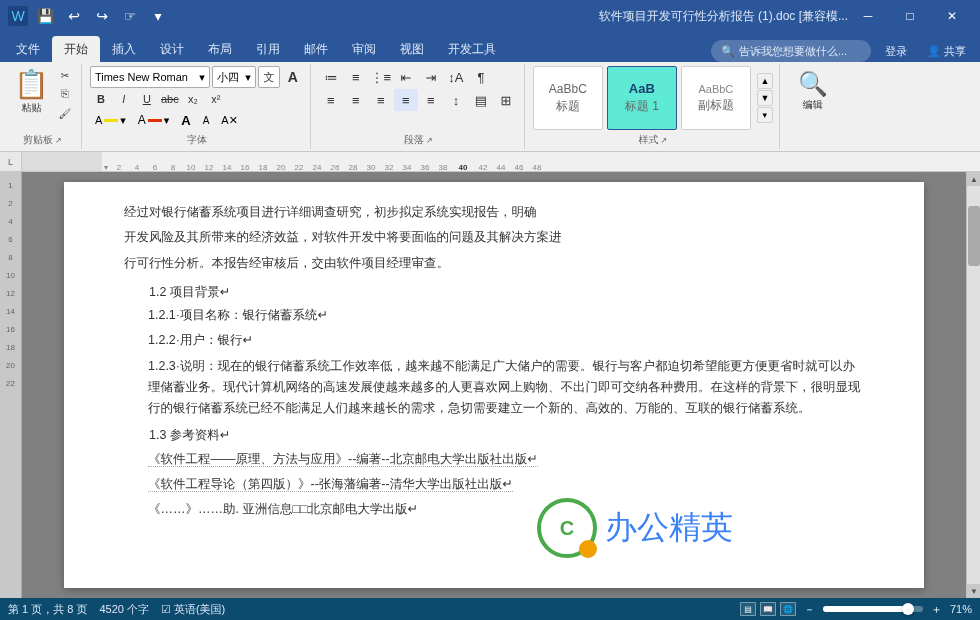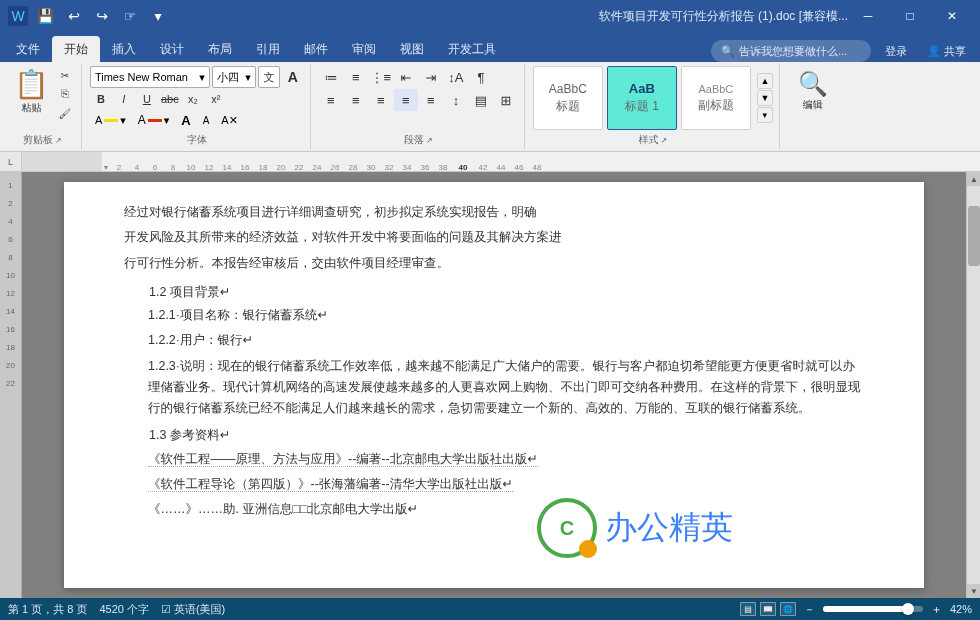--- a/index.html
+++ b/index.html
@@ -619,17 +619,17 @@
         <div class="view-icon">▤</div>
         <div class="view-icon">📖</div>
         <div class="view-icon">🌐</div>
       </div>
       <span style="cursor:pointer;color:white;">－</span>
       <div class="zoom-track">
         <div class="zoom-fill"></div>
         <div class="zoom-thumb"></div>
       </div>
       <span style="cursor:pointer;color:white;">＋</span>
-      <span style="cursor:pointer;">42%</span>
+      <span style="cursor:pointer;">71%</span>
     </div>
   </div>
 
 </div>
 
 </body></html>

